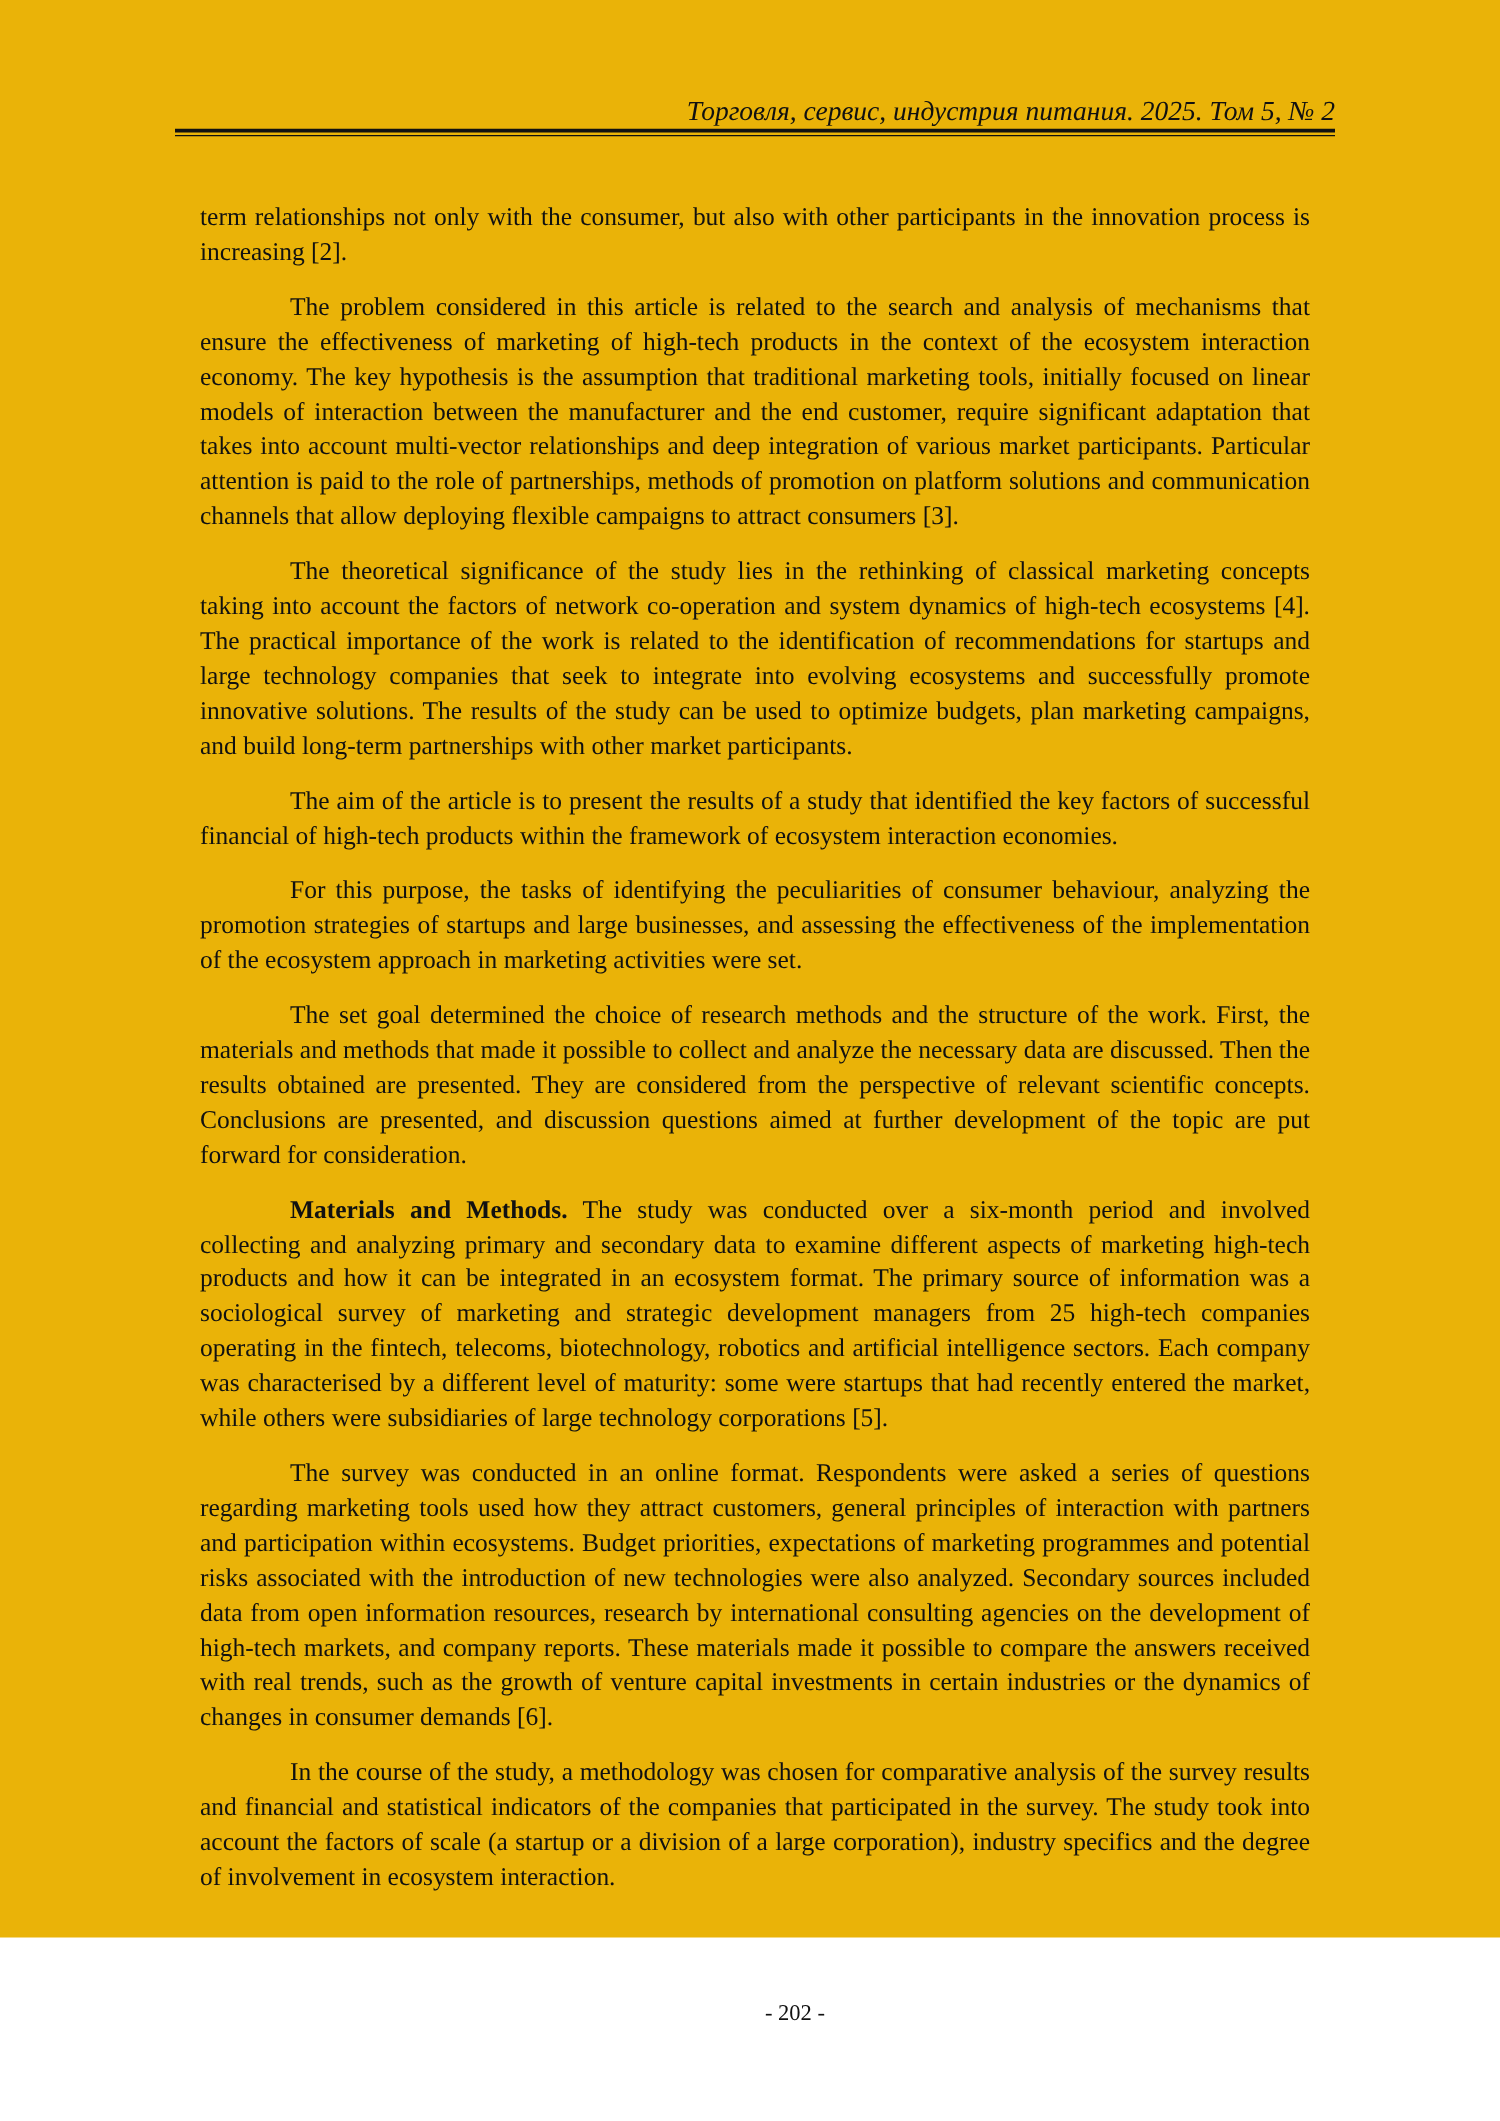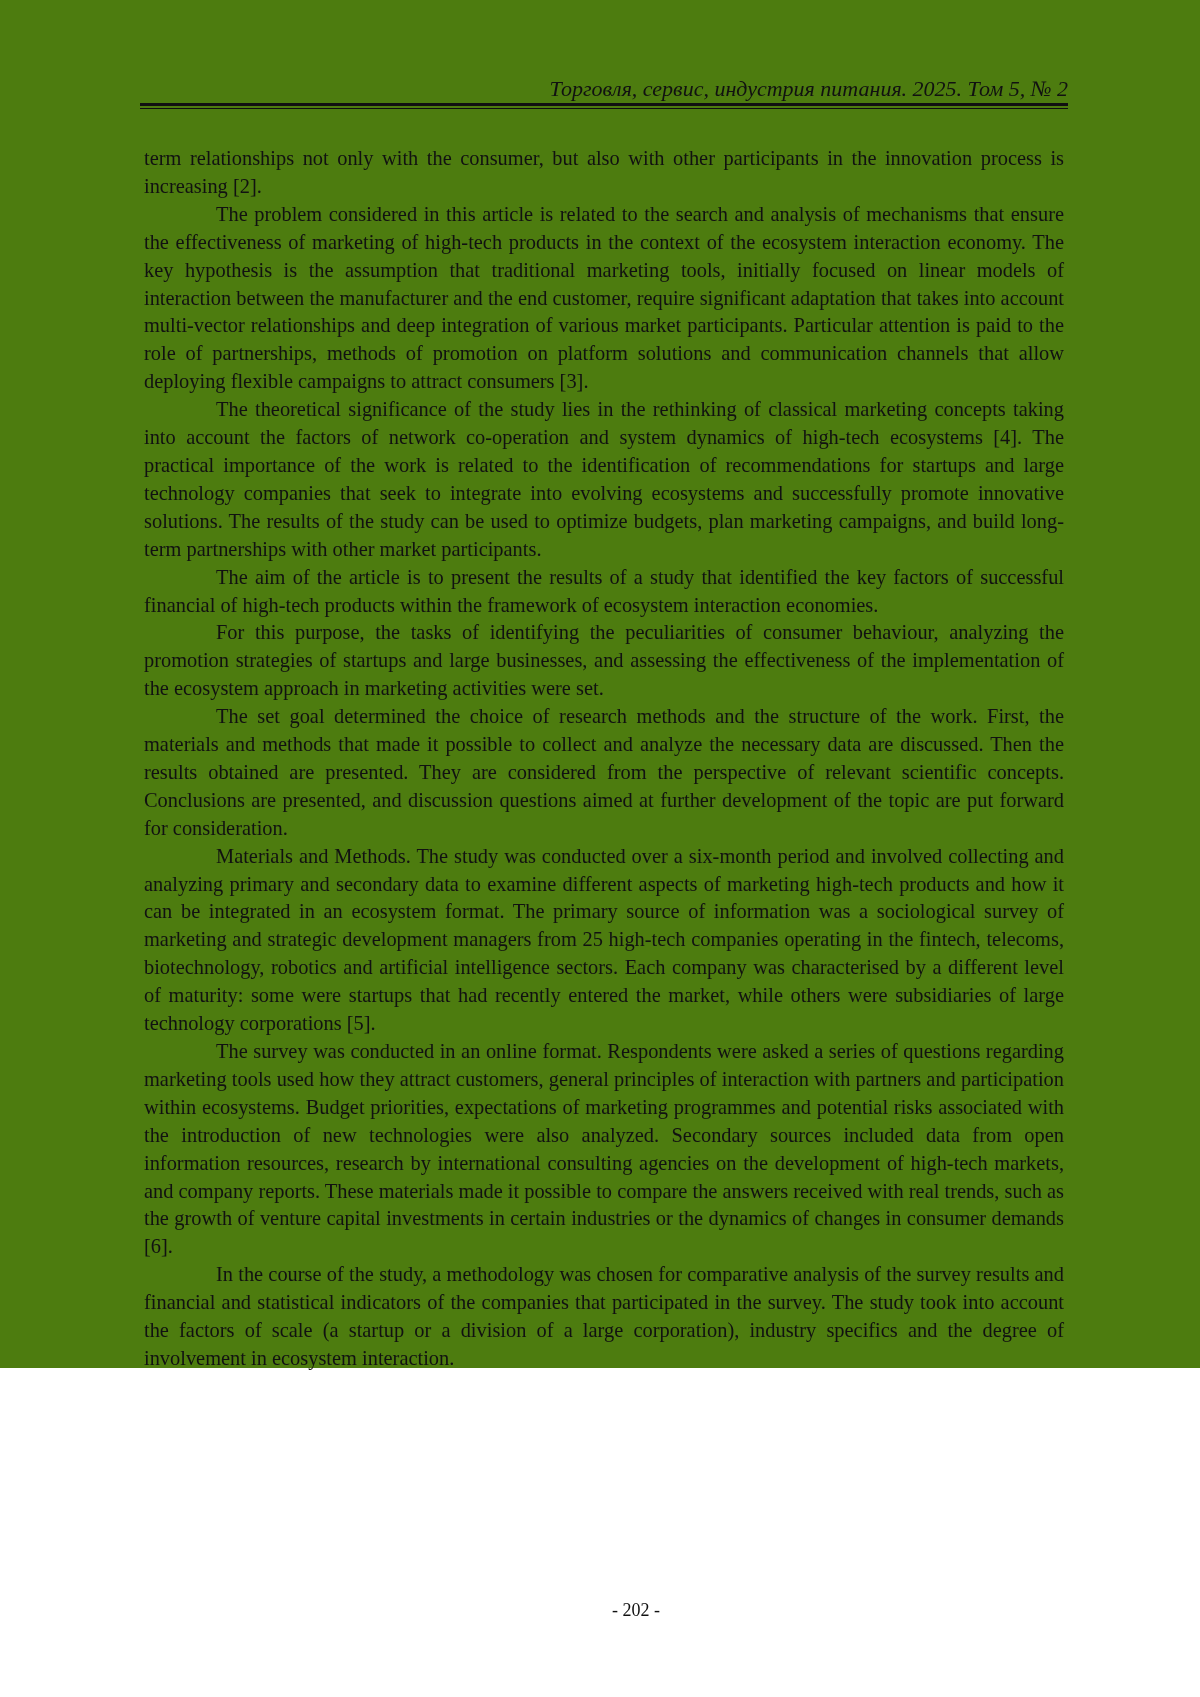--- a/index.html
+++ b/index.html
@@ -1,35 +1,35 @@
 <!DOCTYPE html>
 <html><head>
 <meta charset="utf-8">
 <style>
   html, body { margin: 0; padding: 0; background: #ffffff; }
   body { width: 1200px; height: 1697px; position: relative; overflow: hidden; }
-  .page { position: absolute; left: 0; top: 0; width: 1200px; height: 1368px; background: #4d7c0f; }
+  .page { position: absolute; left: 0; top: 0; width: 1200px; height: 1550px; background: #eab308; }
   .header {
     position: absolute; left: 140px; top: 76px; width: 928px;
     text-align: right;
     font-family: "Liberation Serif", serif;
     font-style: italic; font-size: 22px; color: #111;
     line-height: 26px;
   }
   .rule-thick { position: absolute; left: 140px; top: 103px; width: 928px; height: 3px; background: #111; }
   .rule-thin { position: absolute; left: 140px; top: 108px; width: 928px; height: 1px; background: #111; }
   .body {
     position: absolute; left: 144px; top: 145px; width: 920px;
     font-family: "Liberation Serif", serif;
     font-size: 20.4px; line-height: 27.9px; color: #111;
     text-align: justify;
   }
-  .body p { margin: 0; }
+  .body p { margin: 16px; }
   .body p.indent { text-indent: 72px; }
-  .body b { font-weight: normal; }
+  .body b { font-weight: bold; }
   .footer {
     position: absolute; left: 0; top: 1600px; width: 1200px; text-align: center;
     font-family: "Liberation Serif", serif; font-size: 18px; color: #111; padding-left: 36px;
   }
 </style>
 </head>
 <body>
 
 <div class="page">
   <div class="header">Торговля, сервис, индустрия питания. 2025. Том 5, № 2</div>

